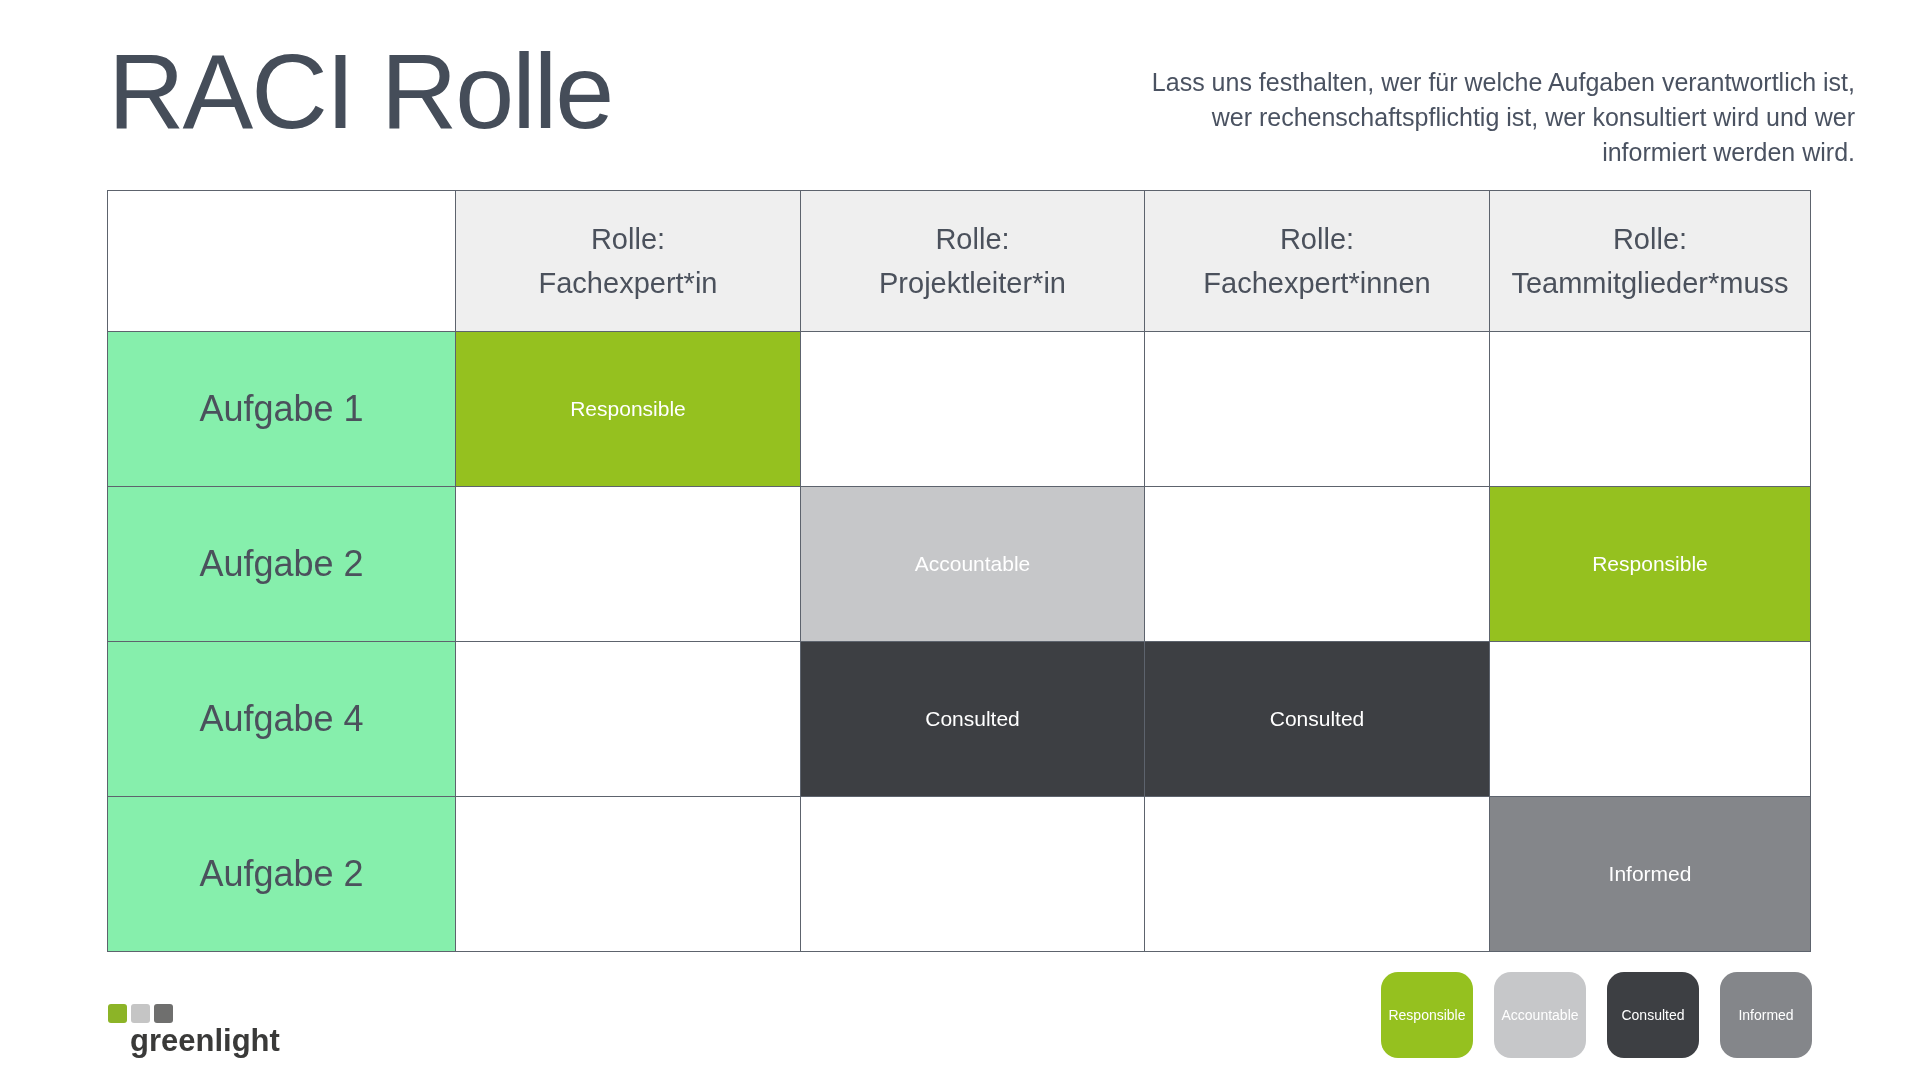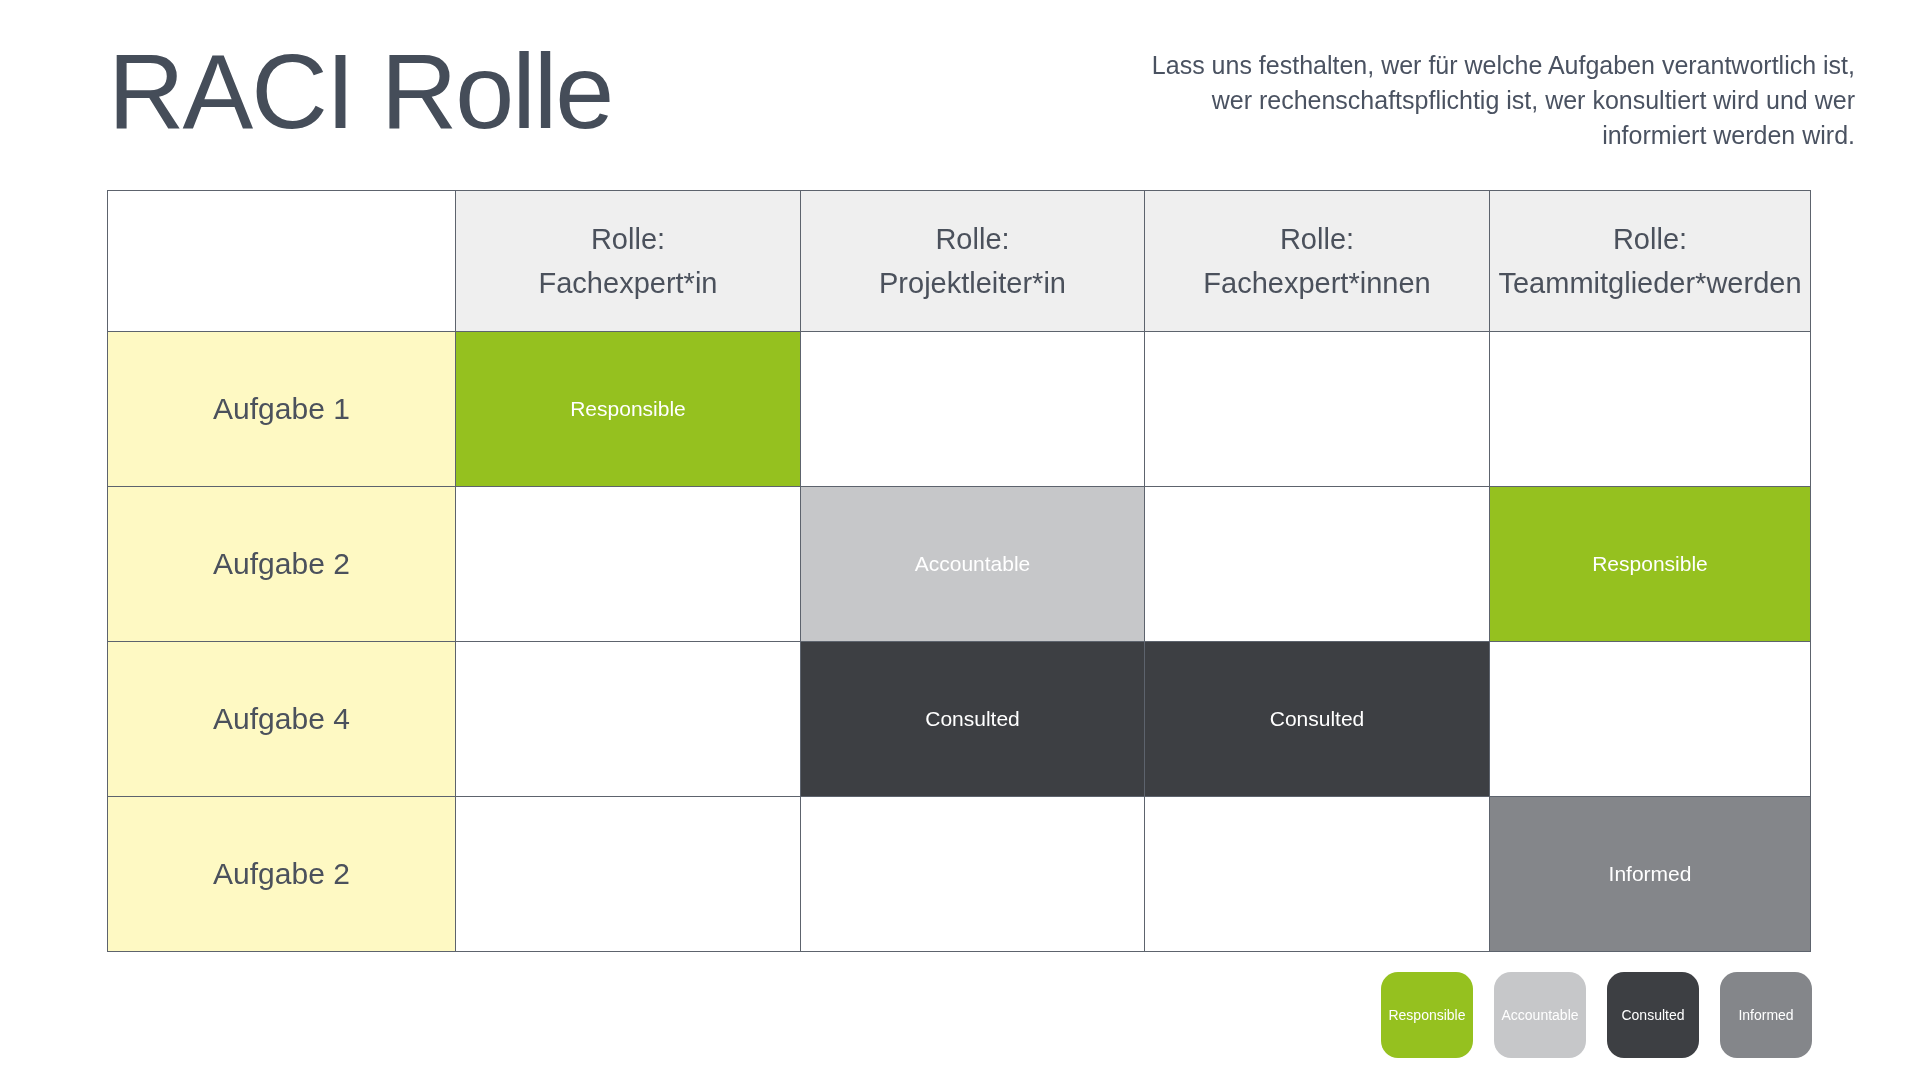--- a/index.html
+++ b/index.html
@@ -6,37 +6,37 @@
   .slide{
     position:relative;width:1920px;height:1080px;background:#ffffff;overflow:hidden;
     font-family:"Liberation Sans", sans-serif;
   }
   .title{
     position:absolute;left:108px;top:38px;
     font-size:106px;line-height:106px;font-weight:400;letter-spacing:-2px;
     color:#454d59;white-space:nowrap;
   }
   .subtitle{
-    position:absolute;top:48px;right:65px;width:760px;
+    position:absolute;top:65px;right:65px;width:760px;
     font-size:25px;line-height:35px;color:#4a5261;text-align:right;font-weight:400;
   }
   table.raci{
     position:absolute;left:107px;top:190px;width:1703px;
     border-collapse:collapse;table-layout:fixed;
   }
   table.raci th, table.raci td{
     border:1.5px solid #5d636d;
     text-align:center;vertical-align:middle;
     font-weight:400;padding:0;
   }
   table.raci thead tr{height:141px;}
   table.raci tbody tr{height:155px;}
   th.corner{background:#ffffff;}
   th.colhead{background:#efefef;color:#4b515c;font-size:29px;line-height:44px;}
-  th.rowlabel{background:#fef9c3;color:#4b515c;font-size:30px;}
+  th.rowlabel{background:#86efac;color:#4b515c;font-size:36px;}
   td.empty{background:#ffffff;}
   td.filled{color:#ffffff;font-size:21px;}
   .legend{
     position:absolute;top:972px;right:108px;
     display:flex;gap:21px;
   }
   .legend-item{
     width:92px;height:86px;border-radius:17px;
     display:flex;align-items:center;justify-content:center;
     color:#ffffff;font-size:14px;font-weight:400;
@@ -80,21 +80,21 @@
           <th class="colhead">
             <div>Rolle:</div>
             <div>Projektleiter*in</div>
           </th>
           <th class="colhead">
             <div>Rolle:</div>
             <div>Fachexpert*innen</div>
           </th>
           <th class="colhead">
             <div>Rolle:</div>
-            <div>Teammitglieder*werden</div>
+            <div>Teammitglieder*muss</div>
           </th>
         </tr>
     </thead>
     <tbody>
         <tr>
           <th class="rowlabel">Aufgabe 1</th>
           <td class="filled" style="background: rgb(149, 193, 31);">Responsible</td>
           <td class="empty"></td>
           <td class="empty"></td>
           <td class="empty"></td>
@@ -123,14 +123,22 @@
       </tbody>
   </table>
 
   <div class="legend">
       <div class="legend-item" style="background: rgb(149, 193, 31);">Responsible</div>
       <div class="legend-item" style="background: rgb(198, 199, 201);">Accountable</div>
       <div class="legend-item" style="background: rgb(61, 63, 67);">Consulted</div>
       <div class="legend-item" style="background: rgb(132, 134, 138);">Informed</div>
     </div>
 
+  <div class="logo">
+    <div class="logo-squares">
+        <span class="logo-sq" style="background: rgb(140, 180, 39);"></span>
+        <span class="logo-sq" style="background: rgb(197, 197, 197);"></span>
+        <span class="logo-sq" style="background: rgb(111, 111, 110);"></span>
+      </div>
+    <div class="logo-text">greenlight</div>
+  </div>
 
 </div>
 
 </body></html>

